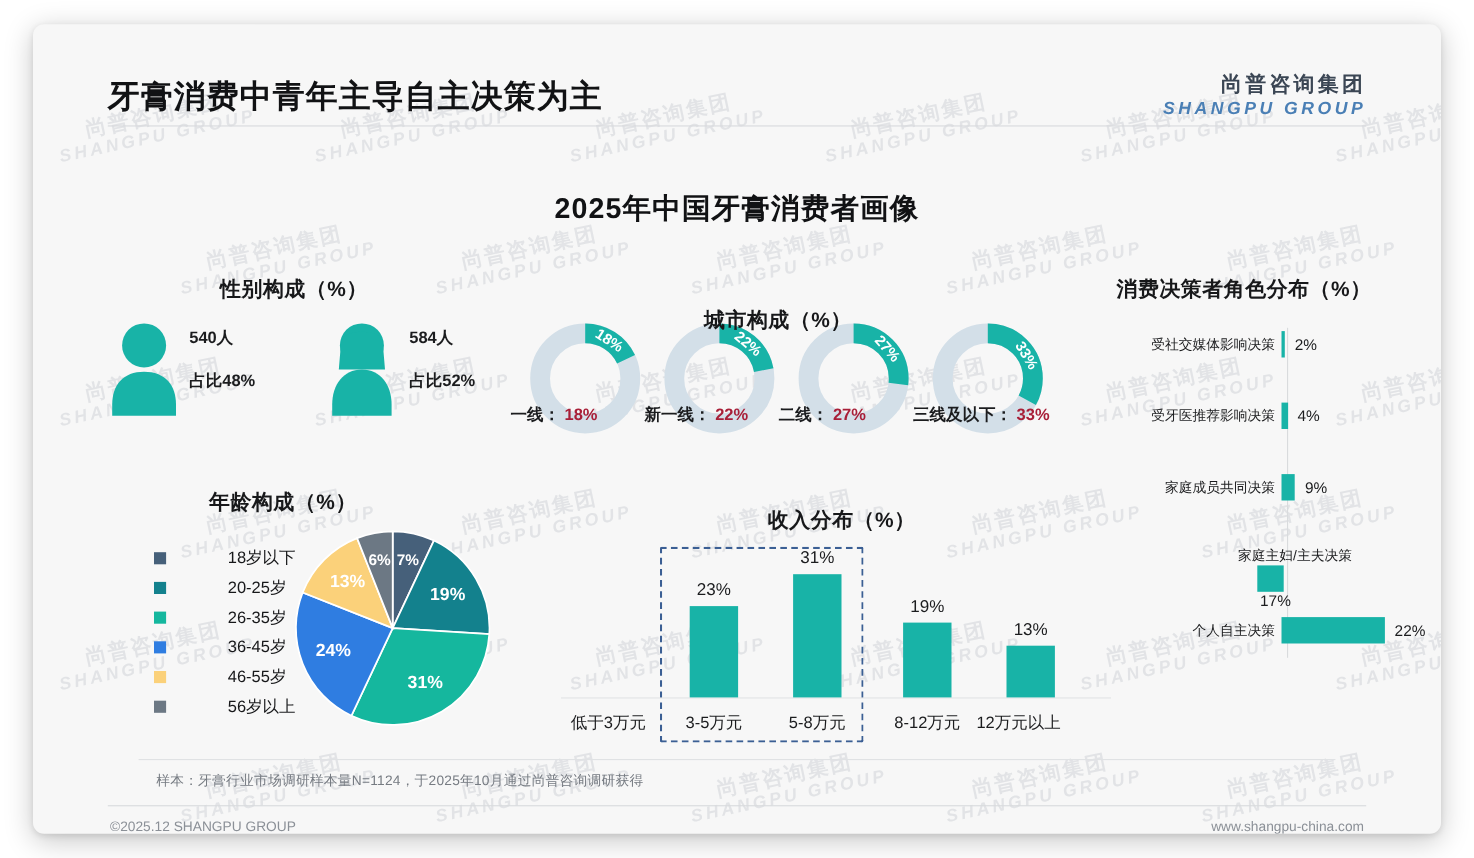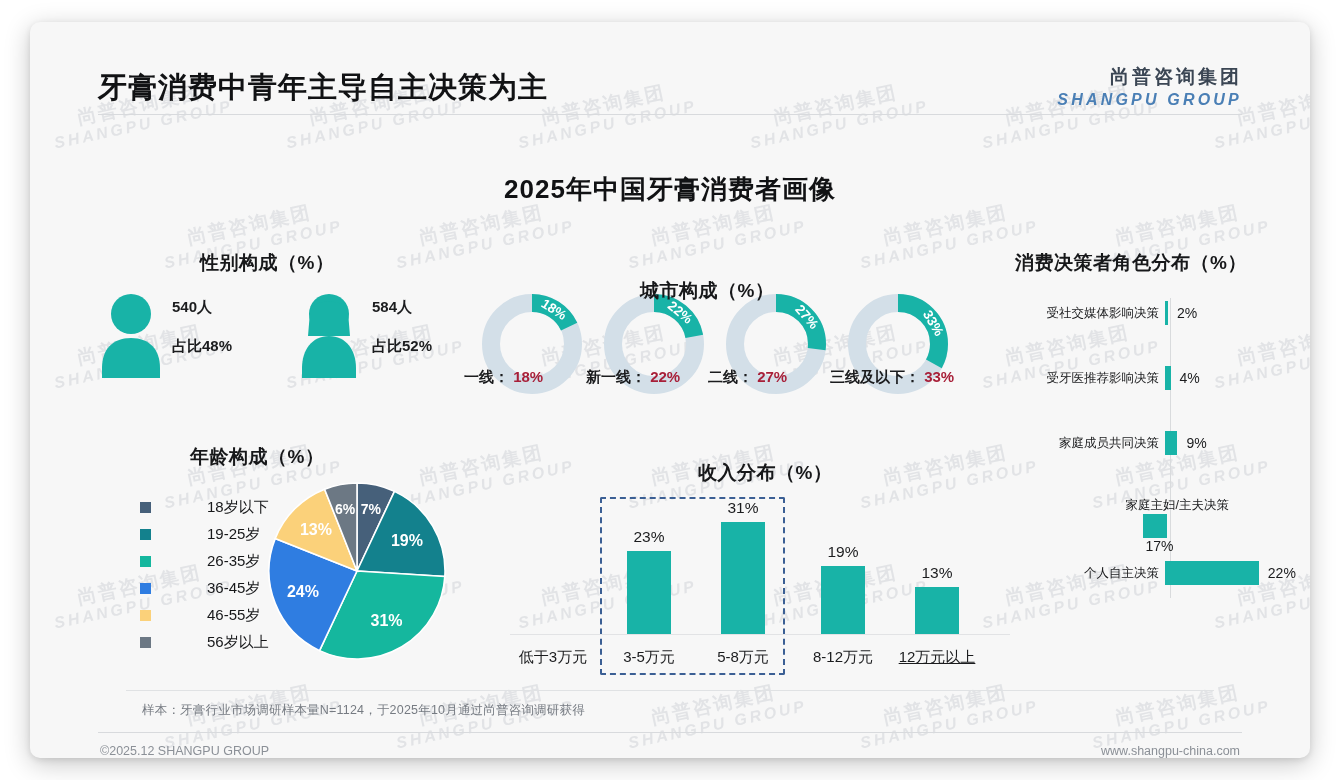--- a/index.html
+++ b/index.html
@@ -305,21 +305,21 @@
 
   <div id="age-block">
     <div class="section-title" id="age-title">年龄构成（%）</div>
     <div id="age-legend">
         <div class="legend-row">
           <span class="legend-sw" style="background: rgb(70, 96, 122);"></span>
           <span class="legend-lb">18岁以下</span>
         </div>
         <div class="legend-row">
           <span class="legend-sw" style="background: rgb(19, 129, 141);"></span>
-          <span class="legend-lb">19-25岁</span>
+          <span class="legend-lb">20-25岁</span>
         </div>
         <div class="legend-row">
           <span class="legend-sw" style="background: rgb(21, 183, 158);"></span>
           <span class="legend-lb">26-35岁</span>
         </div>
         <div class="legend-row">
           <span class="legend-sw" style="background: rgb(47, 125, 225);"></span>
           <span class="legend-lb">36-45岁</span>
         </div>
         <div class="legend-row">
@@ -394,21 +394,21 @@
       <div class="bar-cat" style="left: 208px;">5-8万元</div>
       <div class="bar-col" style="left: 312px;">
         <div class="bar-val">19%</div>
         <div class="bar-rect" style="height: 68.4px; background: rgb(24, 179, 167);"></div>
       </div>
       <div class="bar-cat" style="left: 308px;">8-12万元</div>
       <div class="bar-col" style="left: 406px;">
         <div class="bar-val">13%</div>
         <div class="bar-rect" style="height: 46.8px; background: rgb(24, 179, 167);"></div>
       </div>
-      <div class="bar-cat" style="left: 402px; text-decoration: underline;">12万元以上</div>
+      <div class="bar-cat" style="left: 391px;">12万元以上</div>
     </div>
 
   <div id="role-block">
     <div class="section-title" id="role-title">消费决策者角色分布（%）</div>
     <div id="role-axis"></div>
   <div class="role-row" style="top: 50px;">
         <div class="role-lb">受社交媒体影响决策</div>
         <div class="role-bar" style="width: 3px; background: rgb(24, 179, 167);"></div>
         <div class="role-val">2%</div>
       </div>

